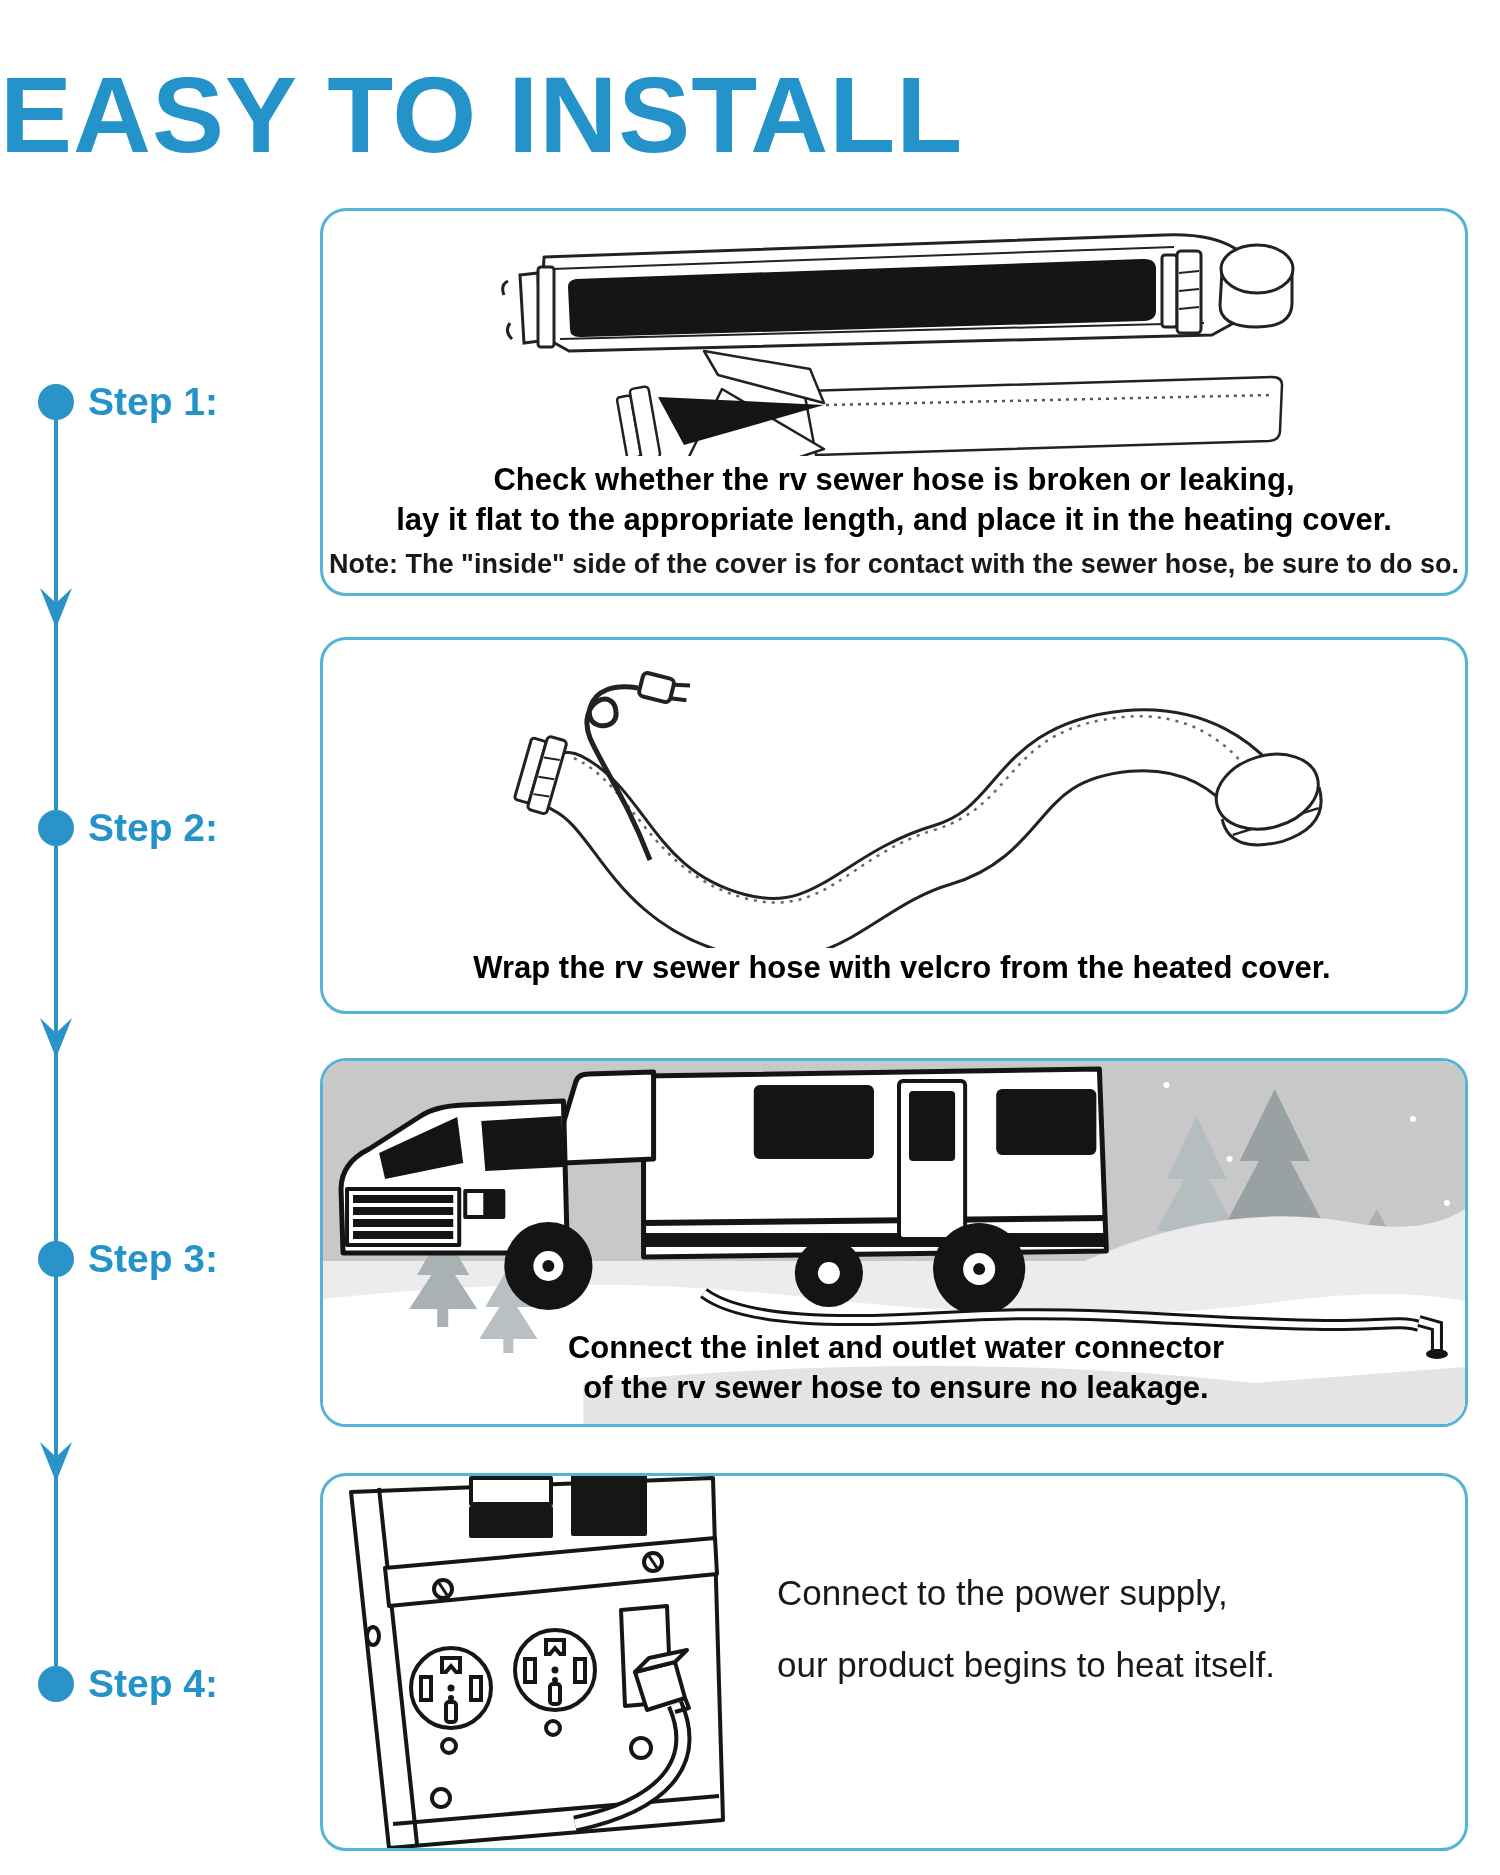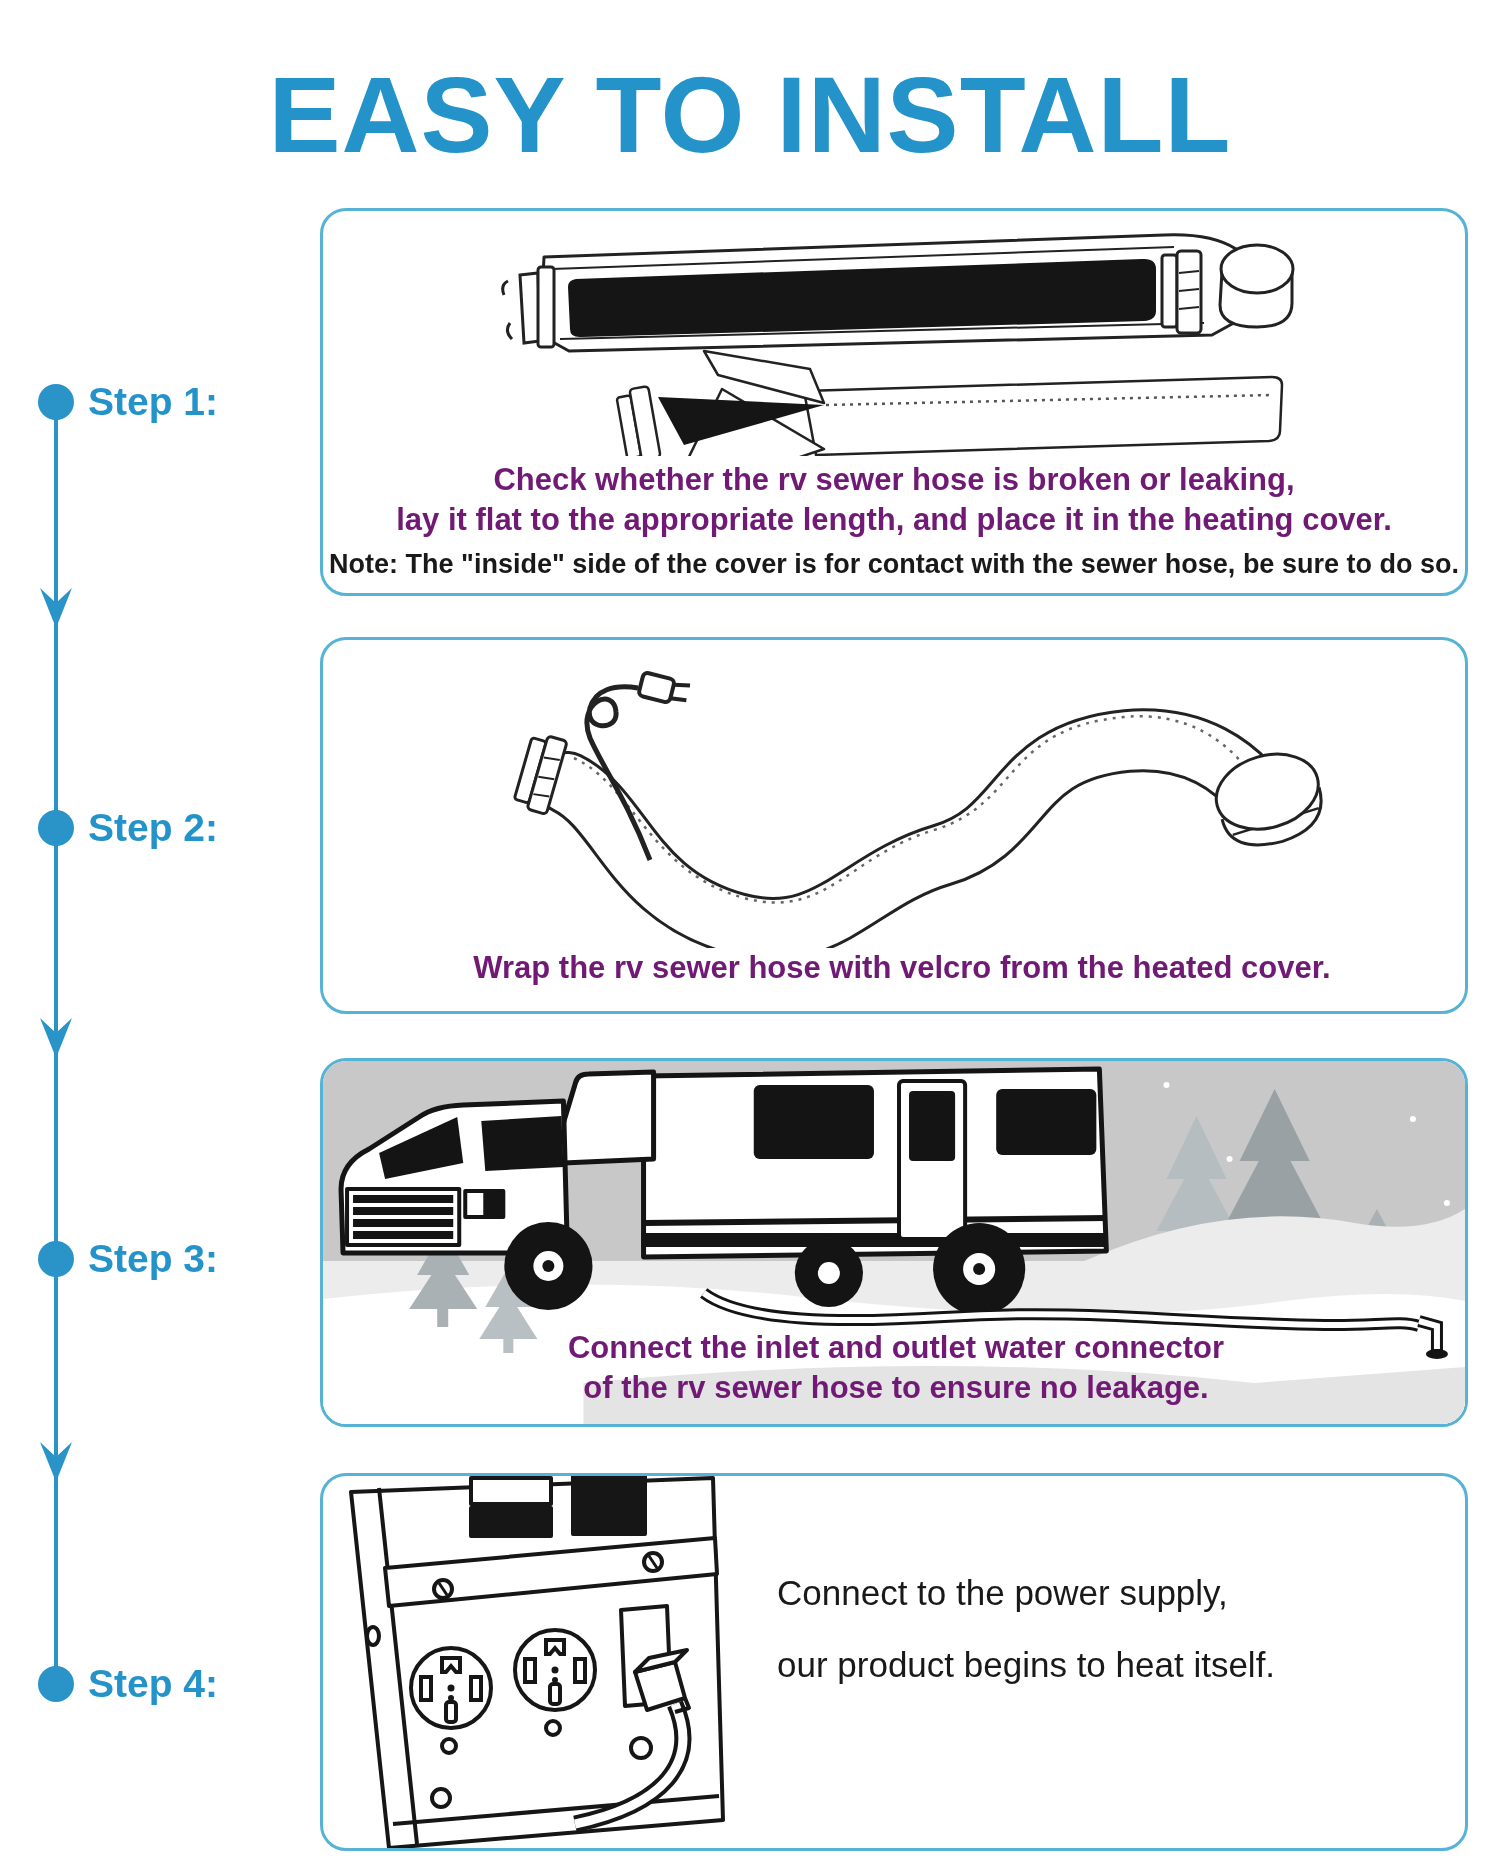--- a/index.html
+++ b/index.html
@@ -1,38 +1,38 @@
 <!DOCTYPE html>
 <html><head>
 <meta charset="utf-8">
 <style>
   html,body{margin:0;padding:0;background:#fff;}
   .page{
     position:relative;width:1500px;height:1875px;background:#ffffff;
     font-family:"Liberation Sans",sans-serif;overflow:hidden;color:#191919;
   }
   .title{
-    position:absolute;top:52px;left:0;width:100%;margin:0;text-align:center;
+    position:absolute;top:52px;left:0;width:100%;margin:0;text-align:left;
     font-size:108px;font-weight:bold;letter-spacing:1px;color:#2493c9;
   }
   .timeline{position:absolute;left:0;top:0;}
   .step-label{
     position:absolute;left:88px;margin:0;
     font-size:39px;line-height:68px;font-weight:bold;color:#2493c9;white-space:nowrap;
   }
   .lbl1{top:368px;} .lbl2{top:794px;text-align:right;} .lbl3{top:1225px;} .lbl4{top:1650px;}
   .box{
     position:absolute;left:320px;width:1148px;box-sizing:border-box;background:#fff;
     border:3px solid #57b3d6;border-radius:26px;text-align:center;
   }
   .box1{top:208px;height:388px;}
   .box2{top:637px;height:377px;padding-left:16px;}
   .box3{top:1058px;height:369px;overflow:hidden;}
   .box4{top:1473px;height:378px;display:flex;align-items:stretch;text-align:left;overflow:hidden;}
-  .cap{font-size:31px;line-height:40px;font-weight:bold;color:#701a75;margin:0;}
+  .cap{font-size:31px;line-height:40px;font-weight:bold;color:#000000;margin:0;}
   .note{font-size:27px;line-height:34px;font-weight:bold;color:#191919;margin:7px 0 0 0;}
   .ill1{display:block;margin:10px auto 4px auto;}
   .ill2{display:block;margin:8px auto 0 auto;}
   .scene{position:absolute;left:0;top:0;width:100%;height:100%;}
   .box3 .cap-wrap{position:absolute;left:0;right:4px;bottom:16px;margin-left:8px;}
   .box4 .ill-wrap{flex:0 0 420px;}
   .box4 .txt{flex:1;padding:100px 24px 0 34px;}
   .box4 .cap4{font-size:35px;line-height:34px;font-weight:normal;margin:0 0 38px 0;}
 </style>
 </head>

